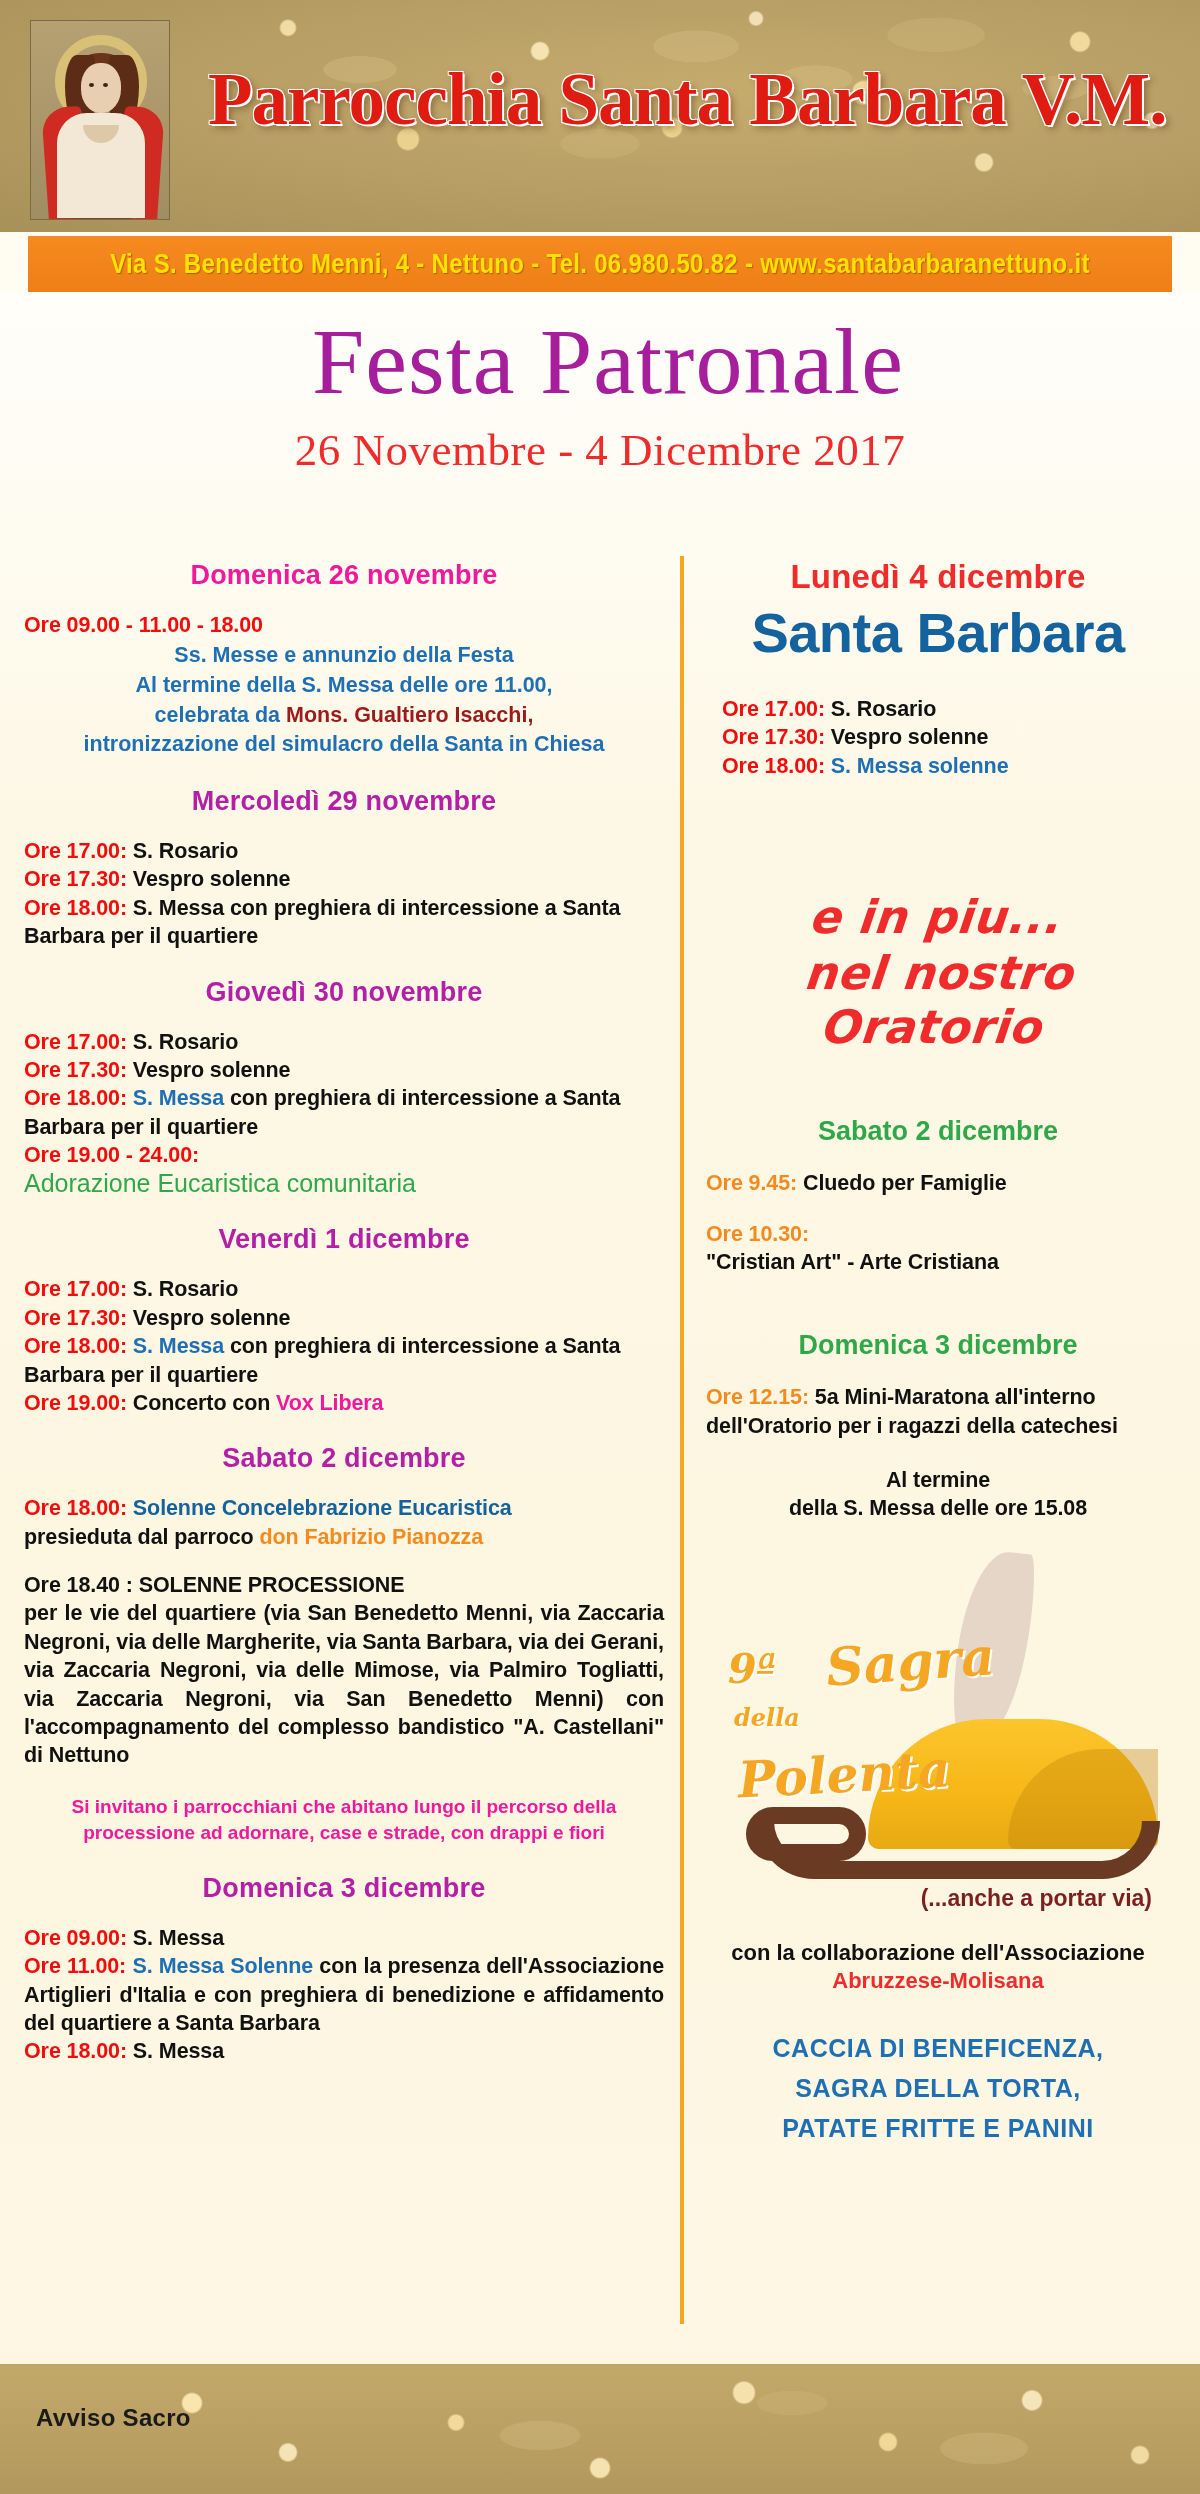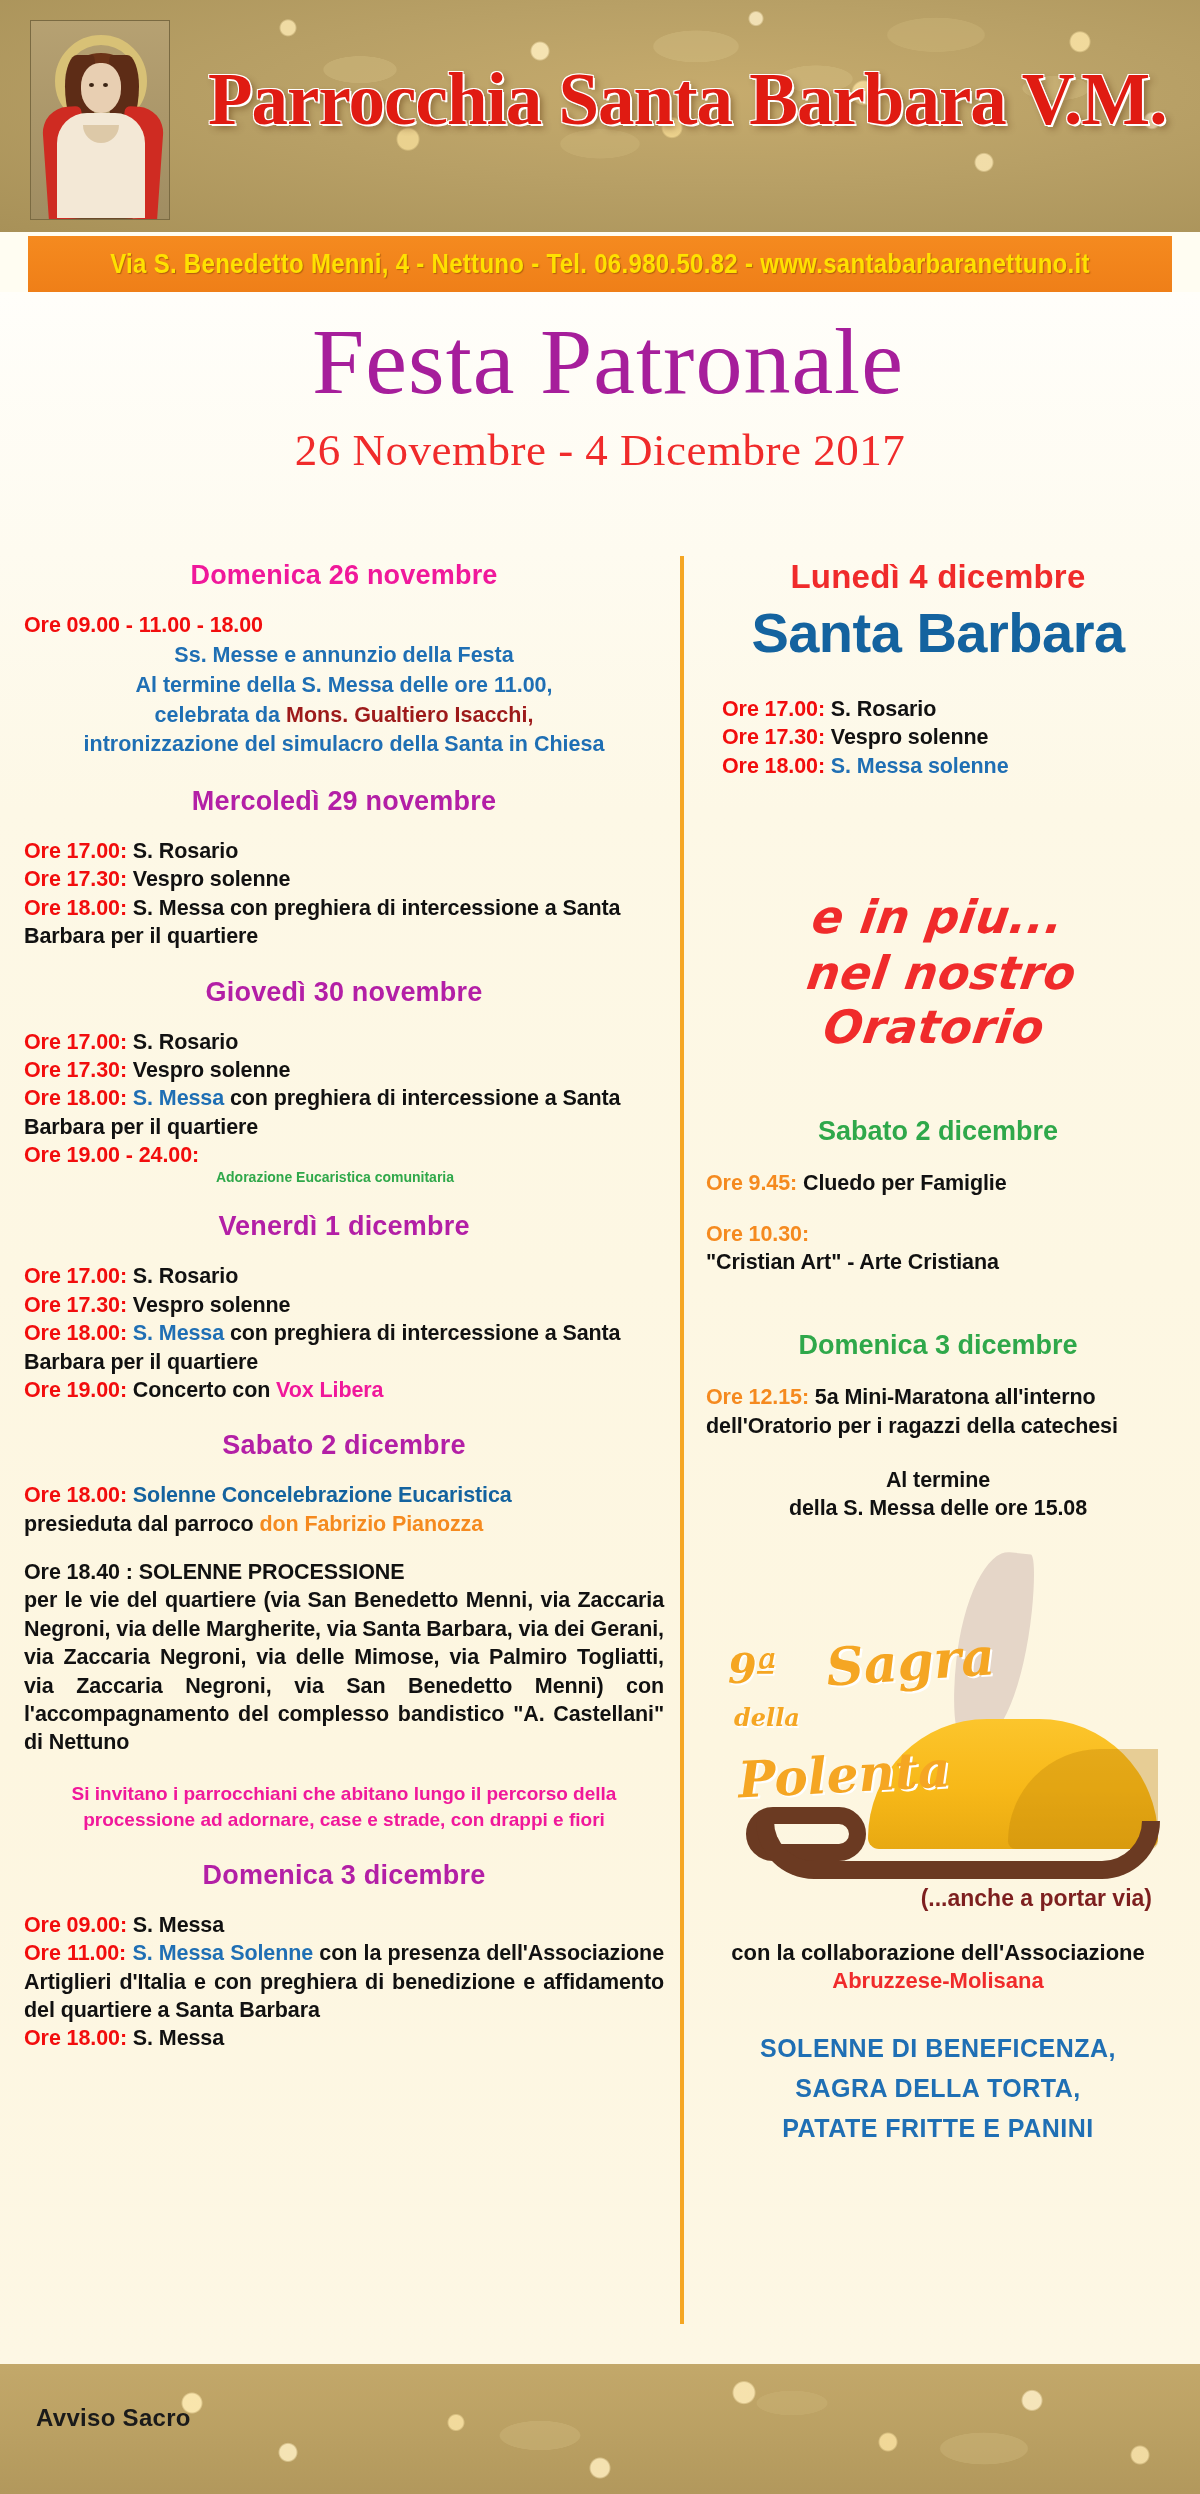--- a/index.html
+++ b/index.html
@@ -149,21 +149,21 @@
   .blue-d { color:#14639f; font-weight:bold; }
   .orange{ color:#f58a1f; font-weight:bold; }
   .magenta{ color:#f0189b; font-weight:bold; }
 
   .center{ text-align:center; }
 
   .annuncio { color:#1f6fb4; font-weight:bold; font-size:21.5px; line-height:1.38; }
   .annuncio .name { color:#9d1a1a; }
   .annuncio-wrap { text-align:center; margin-top:2px; }
 
-  .adorazione { color:#2fa84a; font-weight:bold; font-size:14px; text-align:center;
+  .adorazione { color:#2fa84a; font-weight:normal; font-size:25px; text-align:left;
                 padding-right:18px; }
 
   .invito {
     color:#f0189b; font-weight:bold; font-size:19px; line-height:1.4;
     text-align:center; margin-top:24px;
   }
 
   
   .lunedi-head { text-align:center; font-size:33px; font-weight:bold; color:#f02b2b;
                  letter-spacing:.2px; }
@@ -403,21 +403,21 @@
       </div>
 
       <div class="asporto">(...anche a portar via)</div>
 
       <div class="collab">
         <span>con la collaborazione dell'Associazione</span>
         <span class="assoc">Abruzzese-Molisana</span>
       </div>
 
       <div class="caccia">
-        <div>SOLENNE DI BENEFICENZA,</div>
+        <div>CACCIA DI BENEFICENZA,</div>
         <div>SAGRA DELLA TORTA,</div>
         <div>PATATE FRITTE E PANINI</div>
       </div>
 
     </div>
   </div>
 </div>
 
 <div class="footer">
   <div class="footer-leaves"></div>

